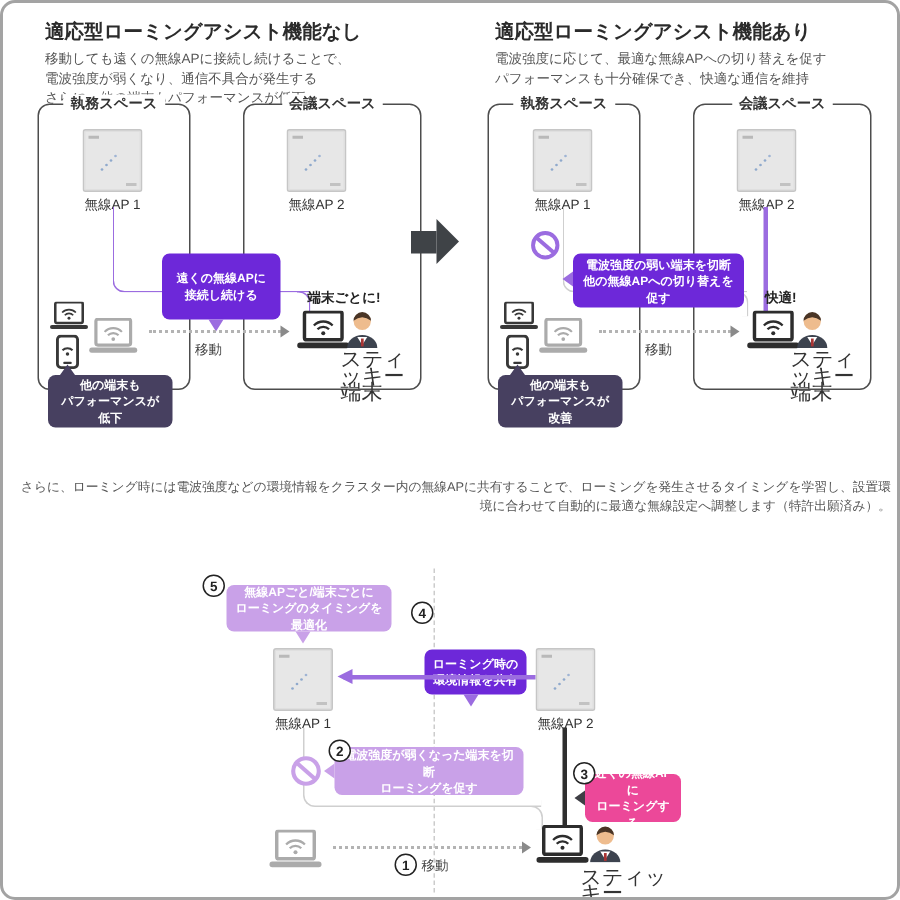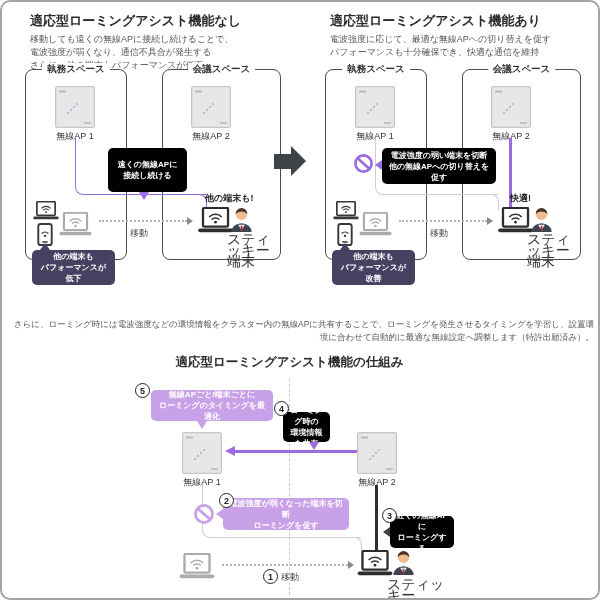--- a/index.html
+++ b/index.html
@@ -5,24 +5,24 @@
   html,body{margin:0;padding:0;background:#fff;}
   .page{position:relative;width:600px;height:600px;background:#fff;border:2px solid #a3a3a3;border-radius:10px;box-sizing:border-box;font-family:"Liberation Sans",sans-serif;overflow:hidden;}
   .abs{position:absolute;}
   .pre{white-space:pre-line;}
   .t-title{font-size:13px;font-weight:bold;color:#2b2b2b;white-space:nowrap;}
   .t-desc{font-size:9px;color:#555;line-height:13px;}
   .space-box{position:absolute;border:1.5px solid #4d4d4d;border-radius:8px;background:transparent;}
   .space-label{position:absolute;top:-7px;left:50%;transform:translateX(-50%);background:#fff;padding:0 5px;font-size:9.5px;font-weight:bold;color:#333;white-space:nowrap;}
   .ap-label{position:absolute;font-size:9px;color:#333;text-align:center;}
   .bubble{position:absolute;border-radius:5px;color:#fff;font-weight:bold;font-size:8px;line-height:11px;text-align:center;display:flex;align-items:center;justify-content:center;padding:3px 5px;box-sizing:border-box;}
-  .b-purple{background:#000000;}
+  .b-purple{background:#6d28d9;margin-top:21px;}
   .b-lpurple{background:#C9A1E8;}
   .b-dark{background:#474060;}
-  .b-dark2{background:#000000;}
+  .b-dark2{background:#ec4899;}
   .tail{position:absolute;width:0;height:0;border-style:solid;}
   .tail.down{top:100%;border-width:8px 5px 0 5px;border-color:transparent;}
   .tail.down.purple{border-top-color:#9B6CE0;}
   .tail.down.lpurple{border-top-color:#C9A1E8;}
   .tail.left{left:-7px;border-width:5px 7px 5px 0;border-color:transparent;}
   .tail.left.purple{border-right-color:#9B6CE0;}
   .tail.left.lpurple{border-right-color:#C9A1E8;}
   .tail.left.dark2{border-right-color:#3E3E45;}
   .tail.up{bottom:100%;border-width:0 5px 7px 5px;border-color:transparent;}
   .tail.up.dark{border-bottom-color:#474060;}
@@ -126,21 +126,21 @@
   <div class="dotarrow" style="left:97px;top:218px;width:88px"></div>
   <div class="dothead" style="left:185px;top:215px"></div>
   <div class="movelbl" style="left:122px;top:225px;width:30px">移動</div>
 
   <svg class="icon" style="left:196px;top:205px;color:#2d2d2d" width="35" height="26">
       <use href="#s-laptop"></use>
     </svg>
   <svg class="icon" style="left:228px;top:203px" width="23" height="27">
       <use href="#s-person"></use>
     </svg>
-  <div class="status" style="left:203px;top:190px">他の端末も!</div>
+  <div class="status" style="left:203px;top:190px">端末ごとに!</div>
   <div class="sticky-lbl pre" style="left:185px;top:232px;width:55px">スティッキー
 端末</div>
 
   <div class="bubble b-dark pre" style="left:30px;top:248px;width:83px;height:35px">他の端末も
 パフォーマンスが低下<i class="tail up dark" style="left:8px"></i></div>
 
   <div class="abs" style="left:272px;top:152px;width:17px;height:15px;background:#3F4347"></div>
   <div class="abs" style="left:289px;top:144px;width:0;height:0;border-top:15.5px solid transparent;border-bottom:15.5px solid transparent;border-left:15px solid #3F4347"></div>
 
   <div class="abs t-desc pre" style="left:328px;top:31px">電波強度に応じて、最適な無線APへの切り替えを促す
@@ -195,30 +195,29 @@
     </svg>
   <div class="status" style="left:508px;top:190px">快適!</div>
   <div class="sticky-lbl pre" style="left:485px;top:232px;width:55px">スティッキー
 端末</div>
 
   <div class="bubble b-dark pre" style="left:330px;top:248px;width:83px;height:35px">他の端末も
 パフォーマンスが改善<i class="tail up dark" style="left:8px"></i></div>
 
   <div class="note" style="left:10px;top:316px;width:582px">さらに、ローミング時には電波強度などの環境情報をクラスター内の無線APに共有することで、ローミングを発生させるタイミングを学習し、設置環境に合わせて自動的に最適な無線設定へ調整します（特許出願済み）。</div>
 
-  <div class="b-title" style="left:90px;top:352px;width:395px">適応型ローミングアシスト機能の仕組み</div>
 
   <div class="dashline" style="left:287px;top:377px;height:216px"></div>
 
   <div class="cnum" style="left:133px;top:381px">5</div>
-  <div class="bubble b-lpurple pre" style="left:149px;top:388px;width:122px;height:31px">無線APごと/端末ごとに
+  <div class="bubble b-lpurple pre" style="left:149px;top:388px;width:110px;height:31px">無線APごと/端末ごとに
 ローミングのタイミングを最適化<i class="tail down lpurple" style="left:46px"></i></div>
 
   <div class="cnum" style="left:272px;top:399px">4</div>
-  <div class="bubble b-purple pre" style="left:281px;top:410px;width:47px;height:30px">ローミング時の
+  <div class="bubble b-purple pre" style="left:281px;top:410px;width:68px;height:30px">ローミング時の
 環境情報を共有<i class="tail down purple" style="left:26px"></i></div>
 
   <svg class="icon" style="left:180px;top:430px" width="40" height="42">
       <use href="#s-ap"></use>
     </svg>
   <div class="ap-label" style="left:165px;top:474px;width:70px">無線AP 1</div>
   <svg class="icon" style="left:355px;top:430px" width="40" height="42">
       <use href="#s-ap"></use>
     </svg>
   <div class="ap-label" style="left:340px;top:474px;width:70px">無線AP 2</div>

